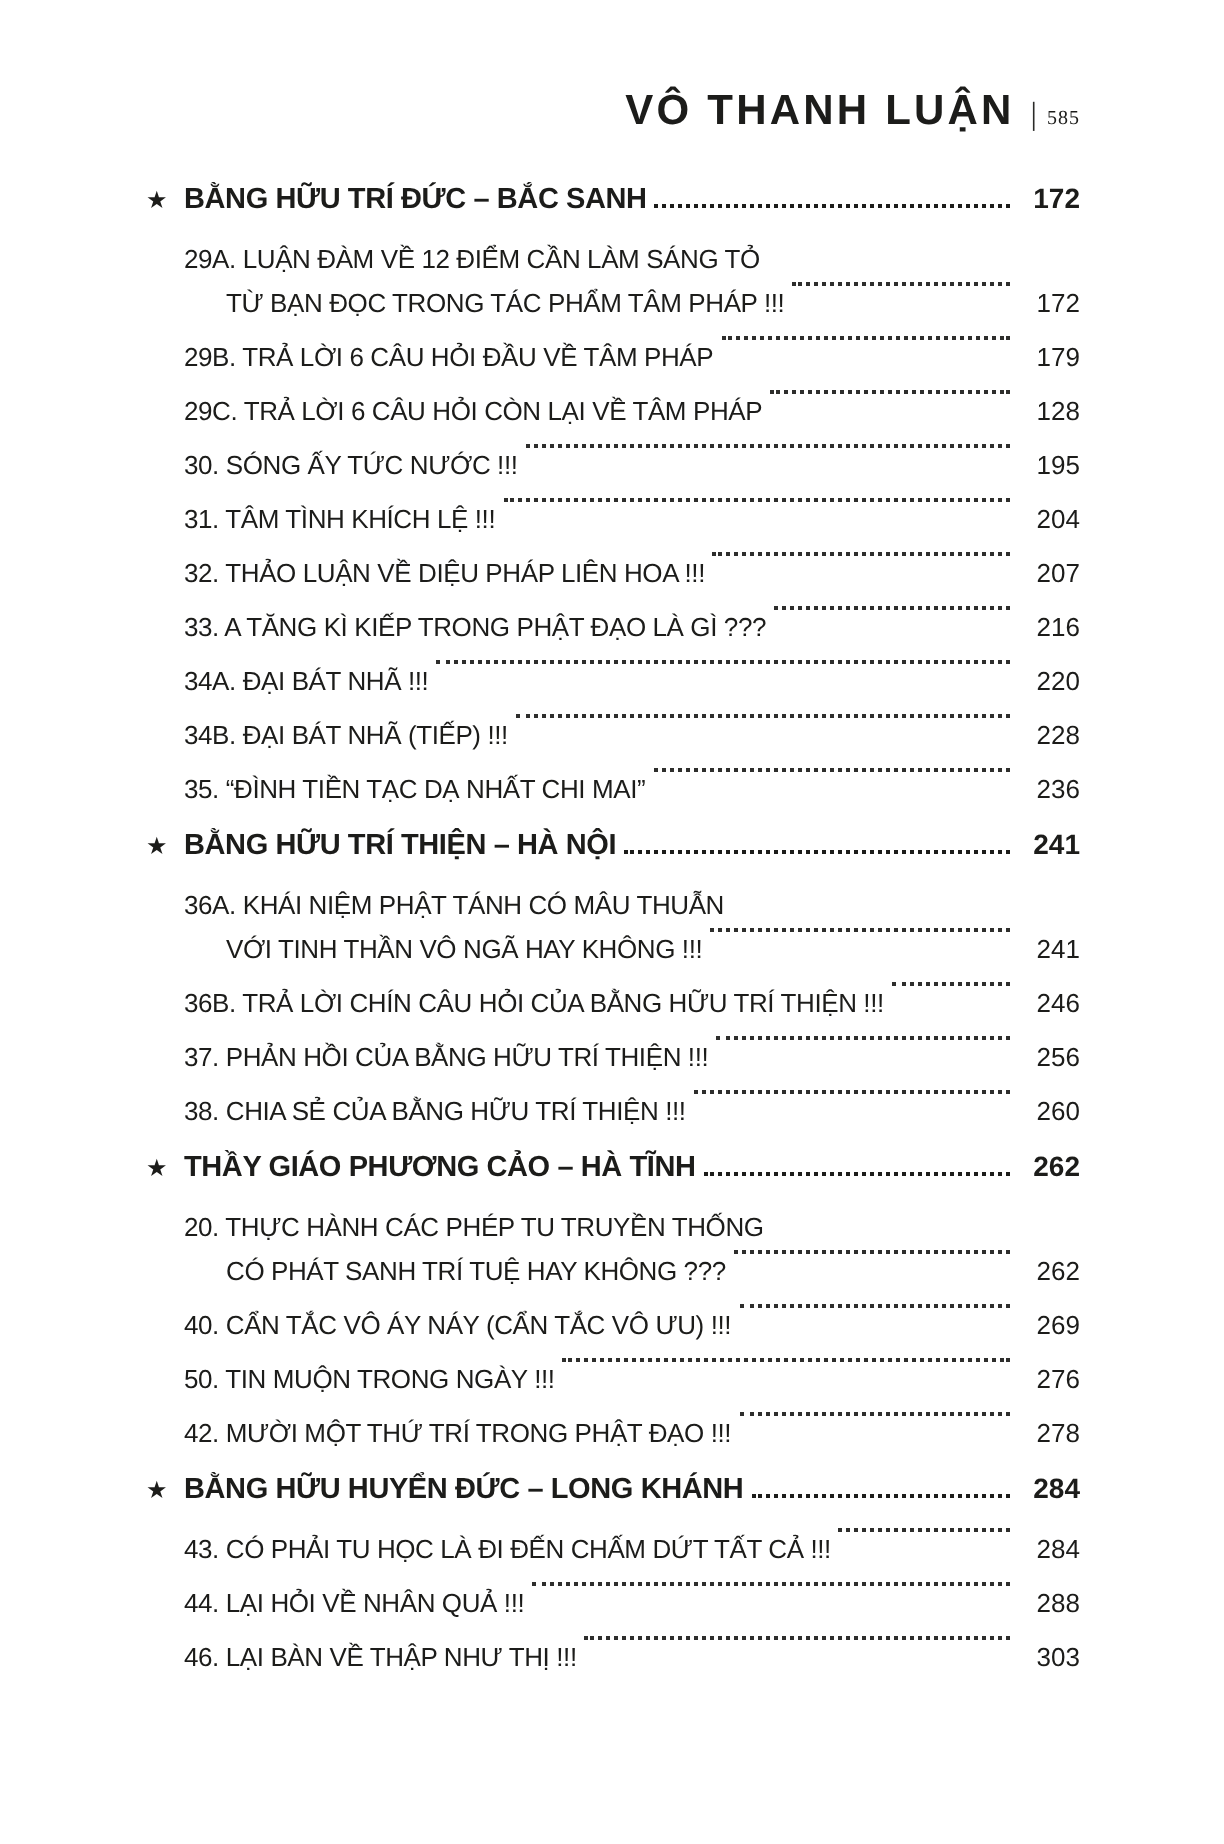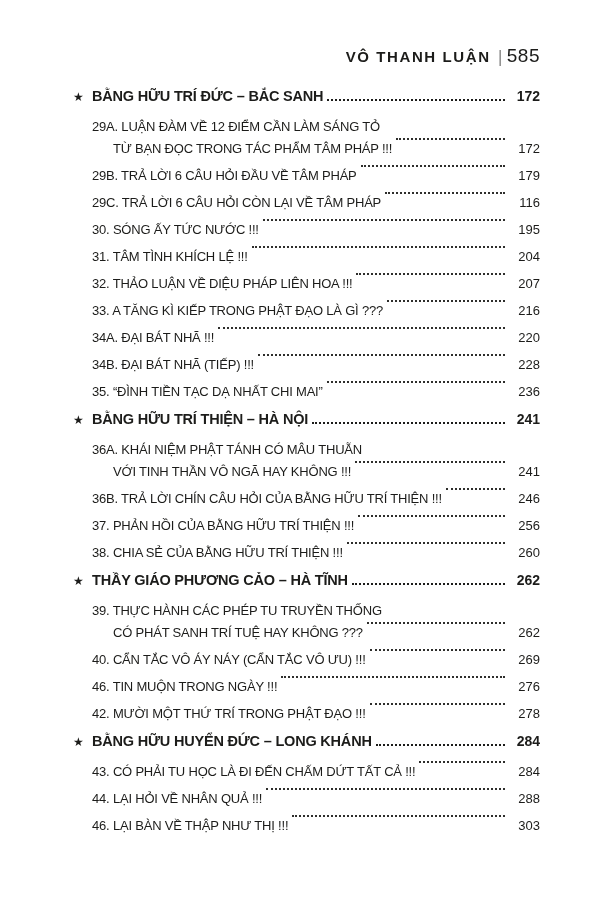--- a/index.html
+++ b/index.html
@@ -17,33 +17,33 @@
   
   .header {
     display: flex;
     justify-content: flex-end;
     align-items: baseline;
     line-height: 20px;
     margin-bottom: 18px;
   }
   .book-title {
     font-weight: bold;
-    font-size: 15px;
+    font-size: 21px;
     letter-spacing: 1.6px;
   }
   .head-sep {
     font-family: "Liberation Serif", serif;
     font-size: 16px;
     font-weight: normal;
     color: #2a2a28;
     margin: 0 5px 0 8px;
   }
   .head-pagenum {
-    font-family: Liberation Sans, sans-serif;
-    font-size: 19px;
+    font-family: Liberation Serif, serif;
+    font-size: 10px;
     letter-spacing: 0.5px;
   }
   
   .toc { }
   .sec-row {
     display: flex;
     align-items: baseline;
     line-height: 22px;
     margin: 4px 0 8px 0;
     font-weight: bold;
@@ -122,21 +122,21 @@
           <div class="line">
             <span class="text indent-1">29B. TRẢ LỜI 6 CÂU HỎI ĐẦU VỀ TÂM PHÁP</span>
             <span class="leader"></span>
             <span class="pg">179</span>
           </div>
         </div>
         <div class="entry">
           <div class="line">
             <span class="text indent-1">29C. TRẢ LỜI 6 CÂU HỎI CÒN LẠI VỀ TÂM PHÁP</span>
             <span class="leader"></span>
-            <span class="pg">116</span>
+            <span class="pg">128</span>
           </div>
         </div>
         <div class="entry">
           <div class="line">
             <span class="text indent-1">30. SÓNG ẤY TỨC NƯỚC !!!</span>
             <span class="leader"></span>
             <span class="pg">195</span>
           </div>
         </div>
         <div class="entry">
@@ -223,38 +223,38 @@
       </div>
       <div class="section">
         <div class="sec-row">
           <span class="star">★</span>
           <span class="sec-title">THẦY GIÁO PHƯƠNG CẢO – HÀ TĨNH</span>
           <span class="leader sec-leader"></span>
           <span class="pg sec-pg">262</span>
         </div>
         <div class="entry">
           <div class="line">
-            <span class="text indent-1">39. THỰC HÀNH CÁC PHÉP TU TRUYỀN THỐNG</span>
+            <span class="text indent-1">20. THỰC HÀNH CÁC PHÉP TU TRUYỀN THỐNG</span>
           </div>
           <div class="line">
             <span class="text indent-2">CÓ PHÁT SANH TRÍ TUỆ HAY KHÔNG ???</span>
             <span class="leader"></span>
             <span class="pg">262</span>
           </div>
         </div>
         <div class="entry">
           <div class="line">
             <span class="text indent-1">40. CẨN TẮC VÔ ÁY NÁY (CẨN TẮC VÔ ƯU) !!!</span>
             <span class="leader"></span>
             <span class="pg">269</span>
           </div>
         </div>
         <div class="entry">
           <div class="line">
-            <span class="text indent-1">46. TIN MUỘN TRONG NGÀY !!!</span>
+            <span class="text indent-1">50. TIN MUỘN TRONG NGÀY !!!</span>
             <span class="leader"></span>
             <span class="pg">276</span>
           </div>
         </div>
         <div class="entry">
           <div class="line">
             <span class="text indent-1">42. MƯỜI MỘT THỨ TRÍ TRONG PHẬT ĐẠO !!!</span>
             <span class="leader"></span>
             <span class="pg">278</span>
           </div>

